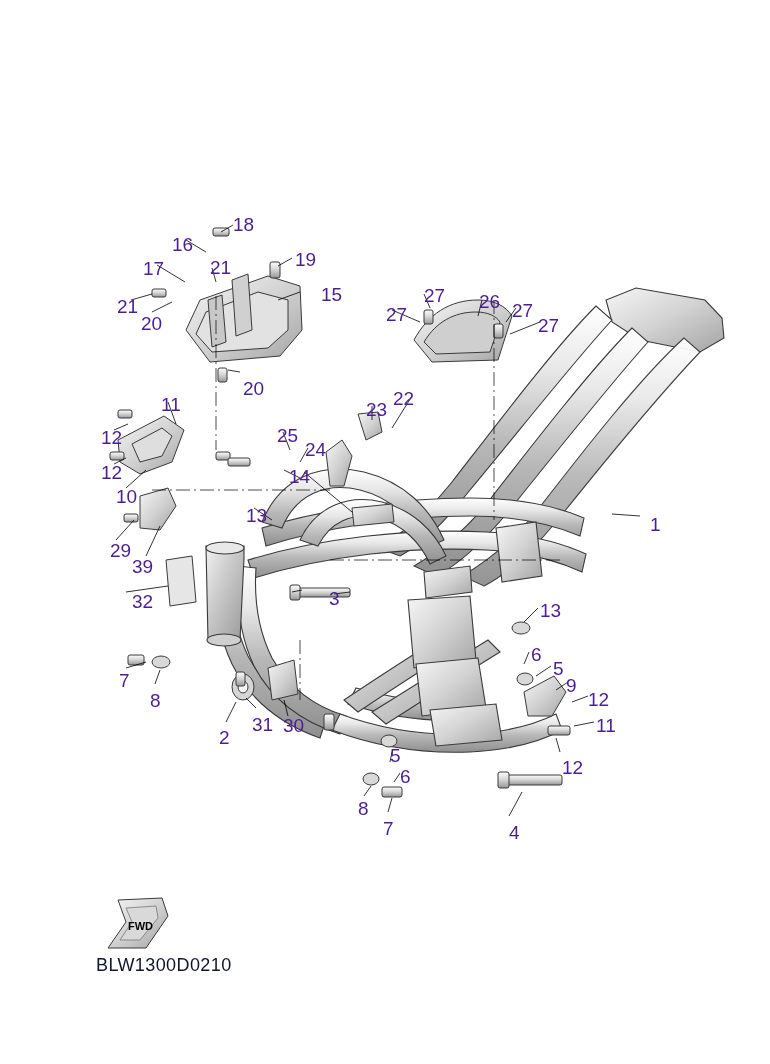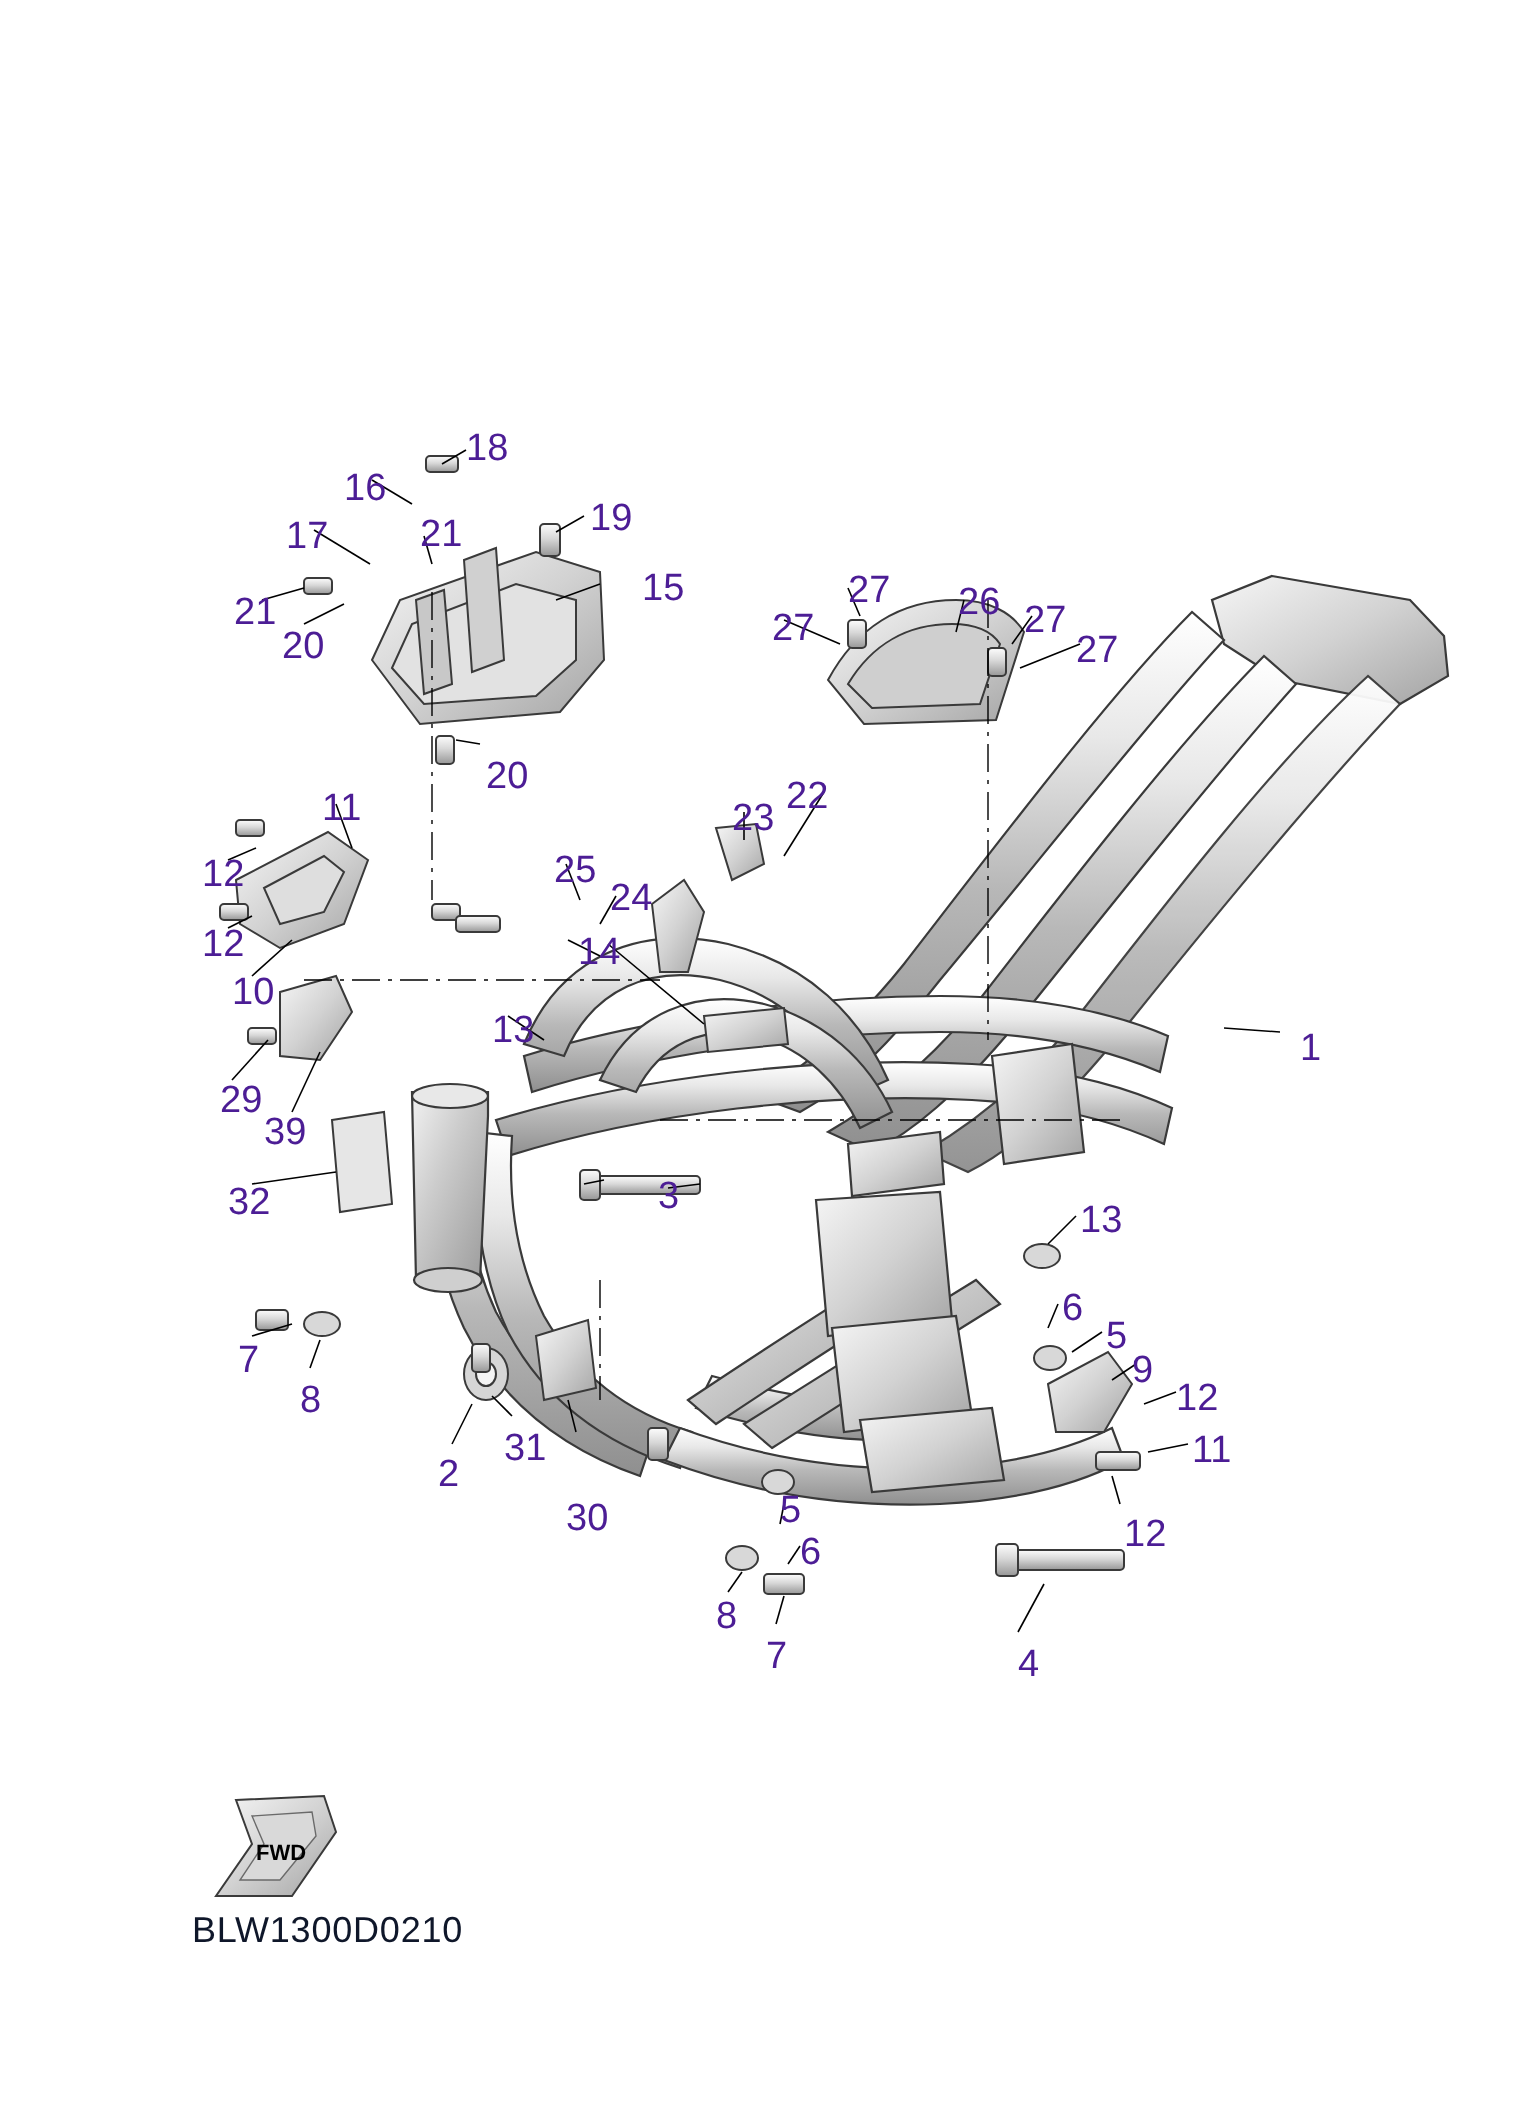--- a/index.html
+++ b/index.html
@@ -270,31 +270,31 @@
       <div class="callout" style="left: 277px; top: 426px;">25</div>
       <div class="callout" style="left: 305px; top: 440px;">24</div>
       <div class="callout" style="left: 101px; top: 463px;">12</div>
       <div class="callout" style="left: 289px; top: 467px;">14</div>
       <div class="callout" style="left: 116px; top: 487px;">10</div>
       <div class="callout" style="left: 650px; top: 515px;">1</div>
       <div class="callout" style="left: 246px; top: 506px;">13</div>
       <div class="callout" style="left: 110px; top: 541px;">29</div>
       <div class="callout" style="left: 132px; top: 557px;">39</div>
       <div class="callout" style="left: 540px; top: 601px;">13</div>
-      <div class="callout" style="left: 114px; top: 592px;">32</div>
+      <div class="callout" style="left: 132px; top: 592px;">32</div>
       <div class="callout" style="left: 329px; top: 589px;">3</div>
       <div class="callout" style="left: 119px; top: 671px;">7</div>
       <div class="callout" style="left: 531px; top: 645px;">6</div>
       <div class="callout" style="left: 553px; top: 659px;">5</div>
       <div class="callout" style="left: 150px; top: 691px;">8</div>
       <div class="callout" style="left: 566px; top: 676px;">9</div>
       <div class="callout" style="left: 588px; top: 690px;">12</div>
       <div class="callout" style="left: 219px; top: 728px;">2</div>
       <div class="callout" style="left: 252px; top: 715px;">31</div>
-      <div class="callout" style="left: 283px; top: 750px;">30</div>
+      <div class="callout" style="left: 283px; top: 716px;">30</div>
       <div class="callout" style="left: 596px; top: 716px;">11</div>
       <div class="callout" style="left: 390px; top: 746px;">5</div>
       <div class="callout" style="left: 400px; top: 767px;">6</div>
       <div class="callout" style="left: 562px; top: 758px;">12</div>
       <div class="callout" style="left: 358px; top: 799px;">8</div>
       <div class="callout" style="left: 383px; top: 819px;">7</div>
       <div class="callout" style="left: 509px; top: 823px;">4</div>
     </div>
 
   <div id="part-number">BLW1300D0210</div>

